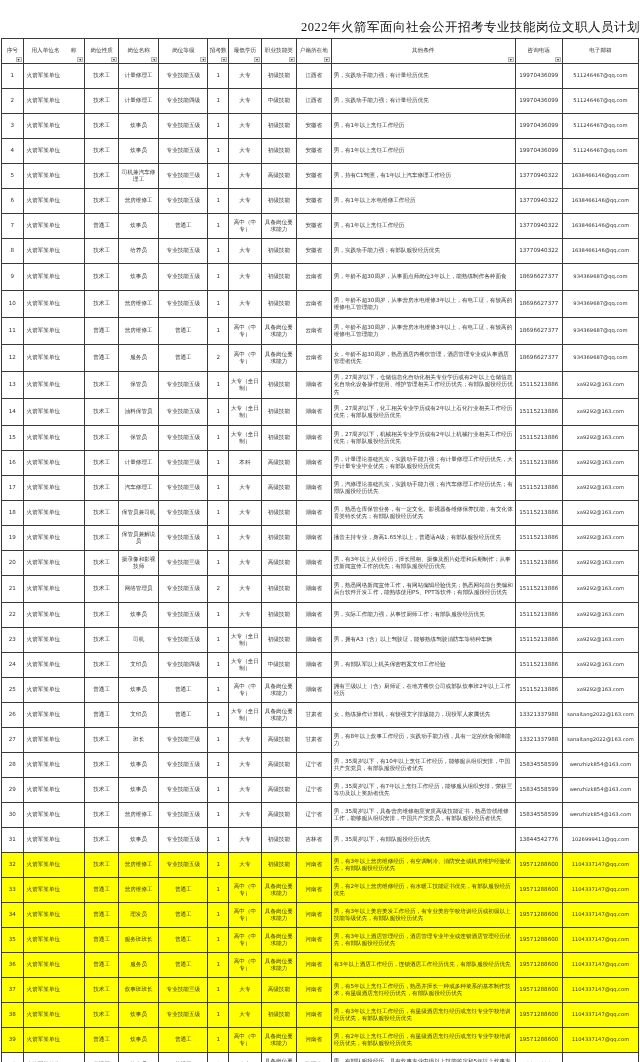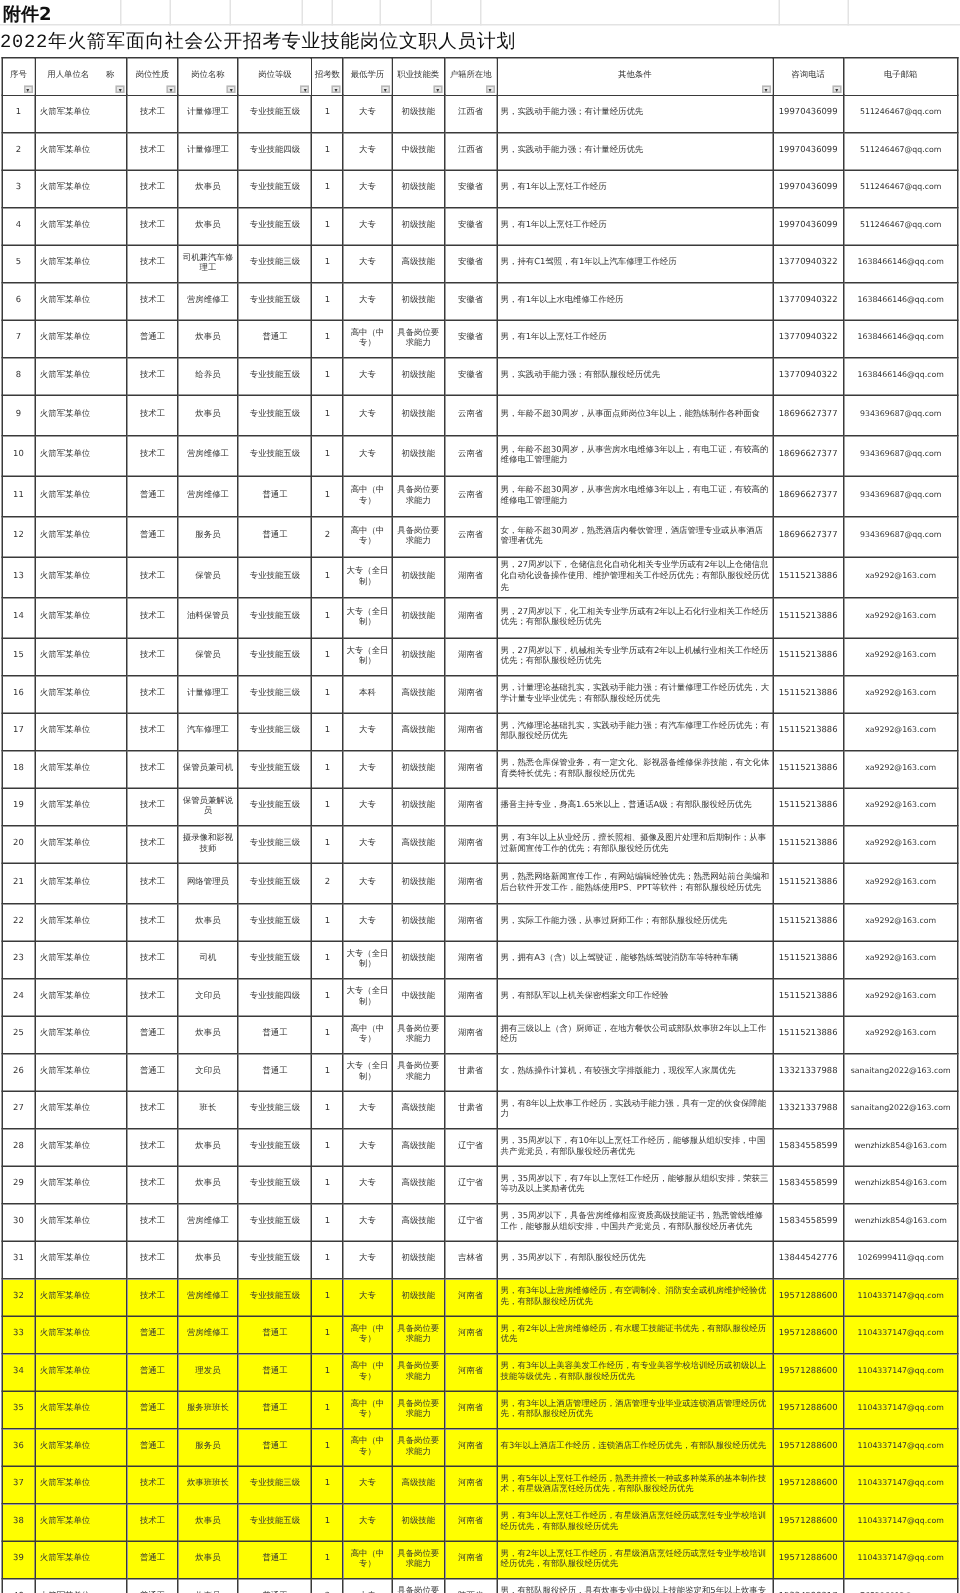--- a/index.html
+++ b/index.html
@@ -2,47 +2,34 @@
 <html><head>
 <meta charset="utf-8">
 <style>
   * { box-sizing: border-box; margin: 0; padding: 0; }
   html, body { width: 640px; height: 1062px; overflow: hidden; background: #ffffff; }
   body { font-family: "DejaVu Sans", "Liberation Sans", sans-serif; color: #222; }
   .sheet { position: relative; width: 640px; height: 1062px; background: #fff; }
   .attach-row { position: absolute; left: 0; top: 0; width: 640px; height: 17px; border-bottom: 1px solid #e3e3e3; }
   .attach-label { position: absolute; left: 2px; top: 1px; font-size: 12px; font-weight: bold; color: #111; }
   .gridline { position: absolute; top: 0; height: 17px; border-left: 1px solid #e3e3e3; }
-  .title { position: absolute; left: 0; top: 19px; width: 640px; height: 18px; text-align: left; font-family: Liberation Mono, monospace; font-size: 12.5px; color: #111; letter-spacing: 0.5px; }
+  .title { position: absolute; left: 0; top: 19px; width: 640px; height: 18px; text-align: right; font-family: Liberation Serif, serif; font-size: 12.5px; color: #111; letter-spacing: 0.5px; }
   table { position: absolute; left: 1px; top: 38px; border-collapse: collapse; table-layout: fixed; width: 638px; }
   th, td { border: 1px solid #3a3a3a; font-size: 5.6px; line-height: 7.2px; text-align: center; vertical-align: middle; overflow: hidden; padding: 0 1px; color: #333; }
   th { height: 25px; font-weight: normal; position: relative; background: #fff; }
   th .filter { position: absolute; right: 1px; bottom: 1px; width: 6px; height: 5px; background: #e8e8e8; border: 1px solid #b8b8b8; font-size: 4px; line-height: 3px; color: #333; }
   td.cond { text-align: left; padding-left: 2px; }
   td.unit { text-align: left; padding-left: 3px; }
   tr.yellow td { background: #ffff00; }
   td.email { font-size: 5.2px; }
 </style>
 </head>
 <body>
 
 <div class="sheet">
-  <div class="attach-row">
-    <span class="attach-label">附件2</span>
-    <div class="gridline" style="left:80px"></div>
-    <div class="gridline" style="left:113px"></div>
-    <div class="gridline" style="left:153px"></div>
-    <div class="gridline" style="left:201px"></div>
-    <div class="gridline" style="left:221px"></div>
-    <div class="gridline" style="left:253px"></div>
-    <div class="gridline" style="left:287px"></div>
-    <div class="gridline" style="left:320px"></div>
-    <div class="gridline" style="left:519px"></div>
-    <div class="gridline" style="left:565px"></div>
-  </div>
   <div class="title">2022年火箭军面向社会公开招考专业技能岗位文职人员计划</div>
 
   <table>
     <colgroup>
       <col style="width:21px">
         <col style="width:60px">
         <col style="width:33px">
         <col style="width:39px">
       <col style="width:48px">
         <col style="width:20px">

